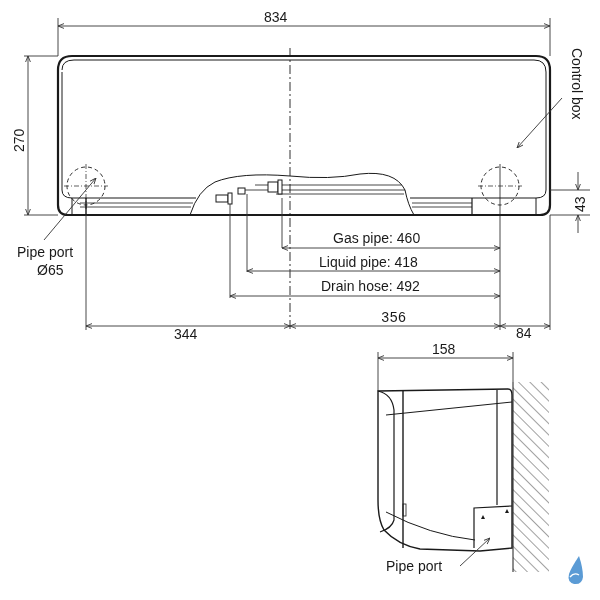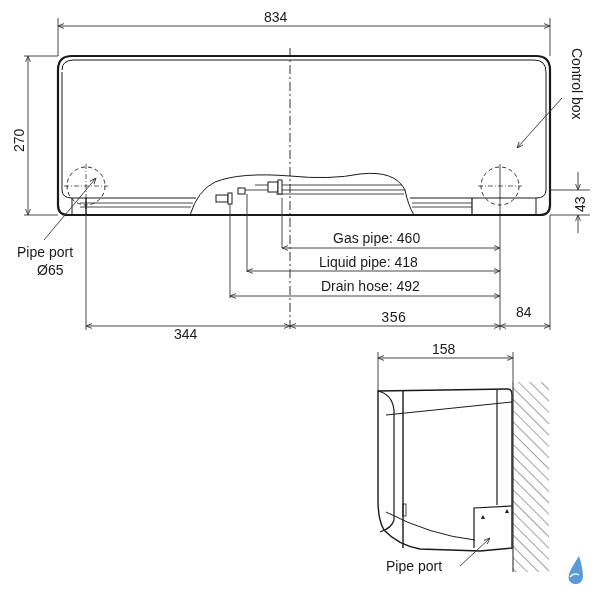--- a/index.html
+++ b/index.html
@@ -127,15 +127,15 @@
 <span class="lbl vert" style="left:12px;top:152px;transform:rotate(-90deg);">270</span>
 <span class="lbl vert" style="left:584px;top:48px;transform:rotate(90deg);transform-origin:left top;">Control box</span>
 <span class="lbl vert" style="left:573px;top:212px;transform:rotate(-90deg);">43</span>
 <span class="lbl" style="left:17px;top:245px;">Pipe port</span>
 <span class="lbl" style="left:17px;top:263px;margin-left:20px;">Ø65</span>
 <span class="lbl" style="left:333px;top:231px;">Gas pipe: 460</span>
 <span class="lbl" style="left:319px;top:255px;">Liquid pipe: 418</span>
 <span class="lbl" style="left:321px;top:279px;">Drain hose: 492</span>
 <span class="lbl" style="left:174px;top:311px;margin-top:16px;">344</span>
 <span class="lbl" style="left:381px;top:311px;font-family:Liberation Mono, monospace;">356</span>
-<span class="lbl" style="left:516px;top:305px;">84</span>
+<span class="lbl" style="left:516px;top:326px;">84</span>
 <span class="lbl" style="left:432px;top:342px;">158</span>
 <span class="lbl" style="left:386px;top:559px;">Pipe port</span>
 
 </body></html>

